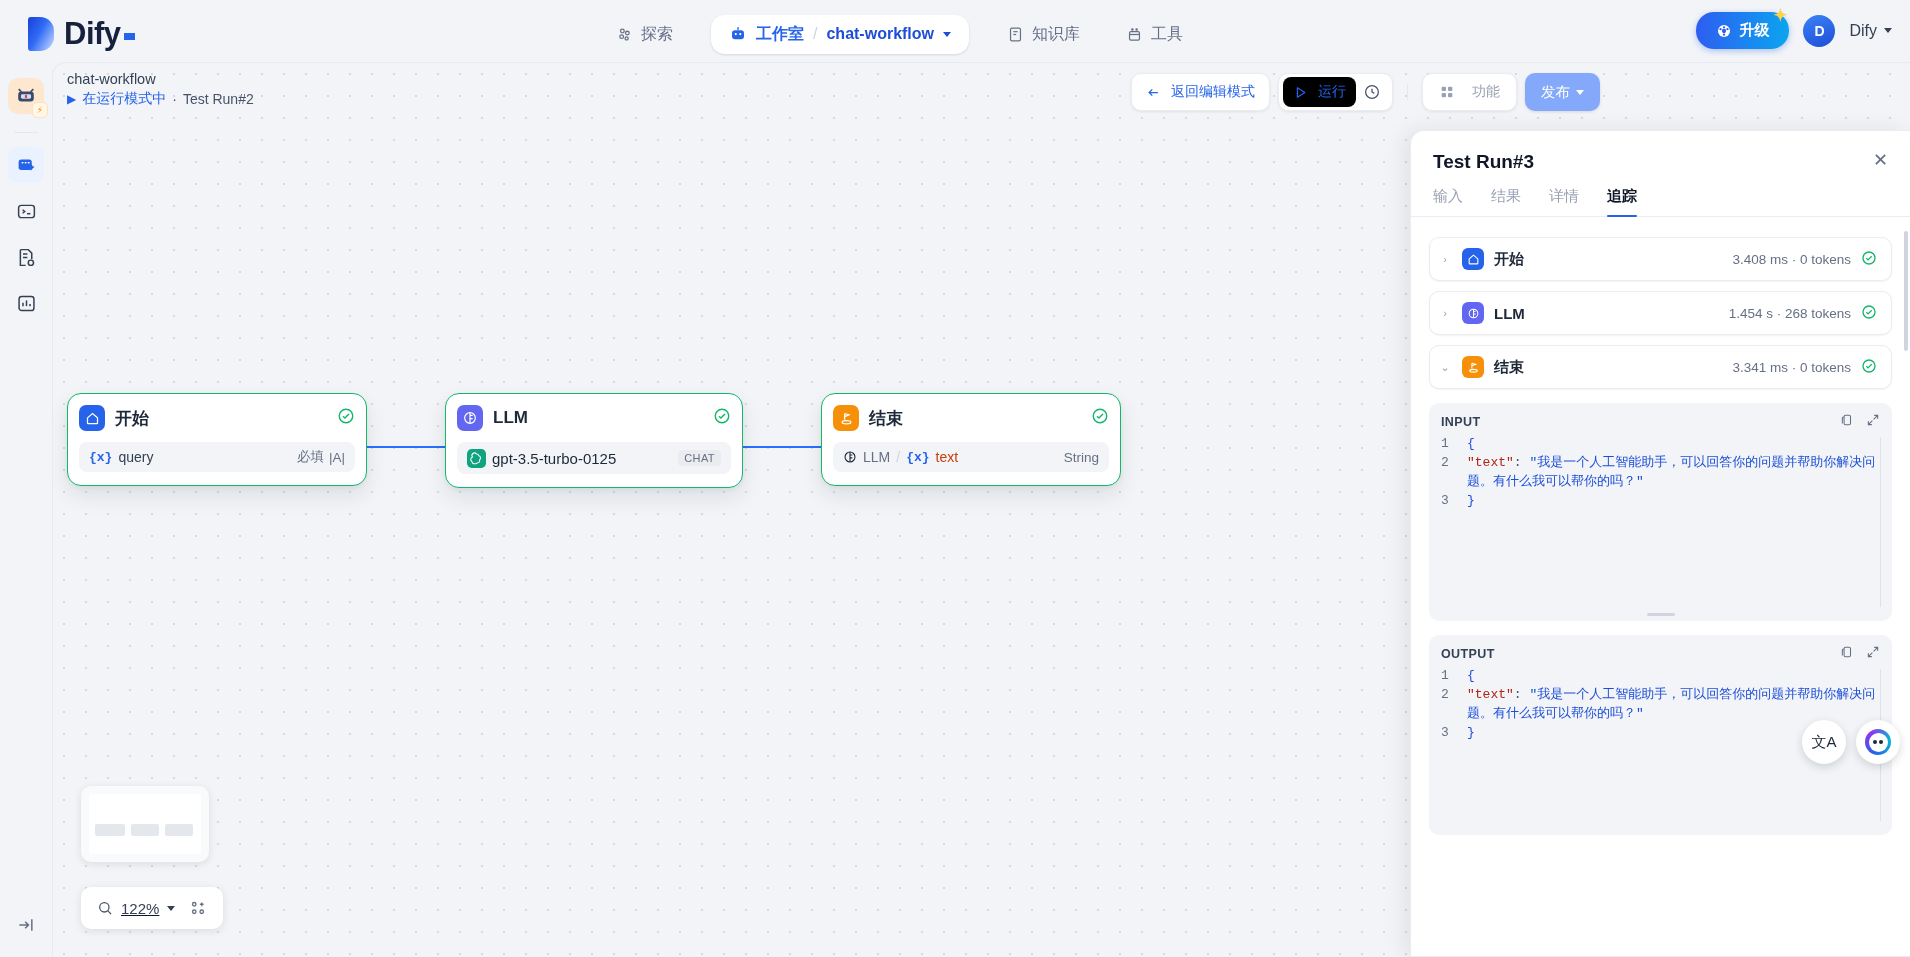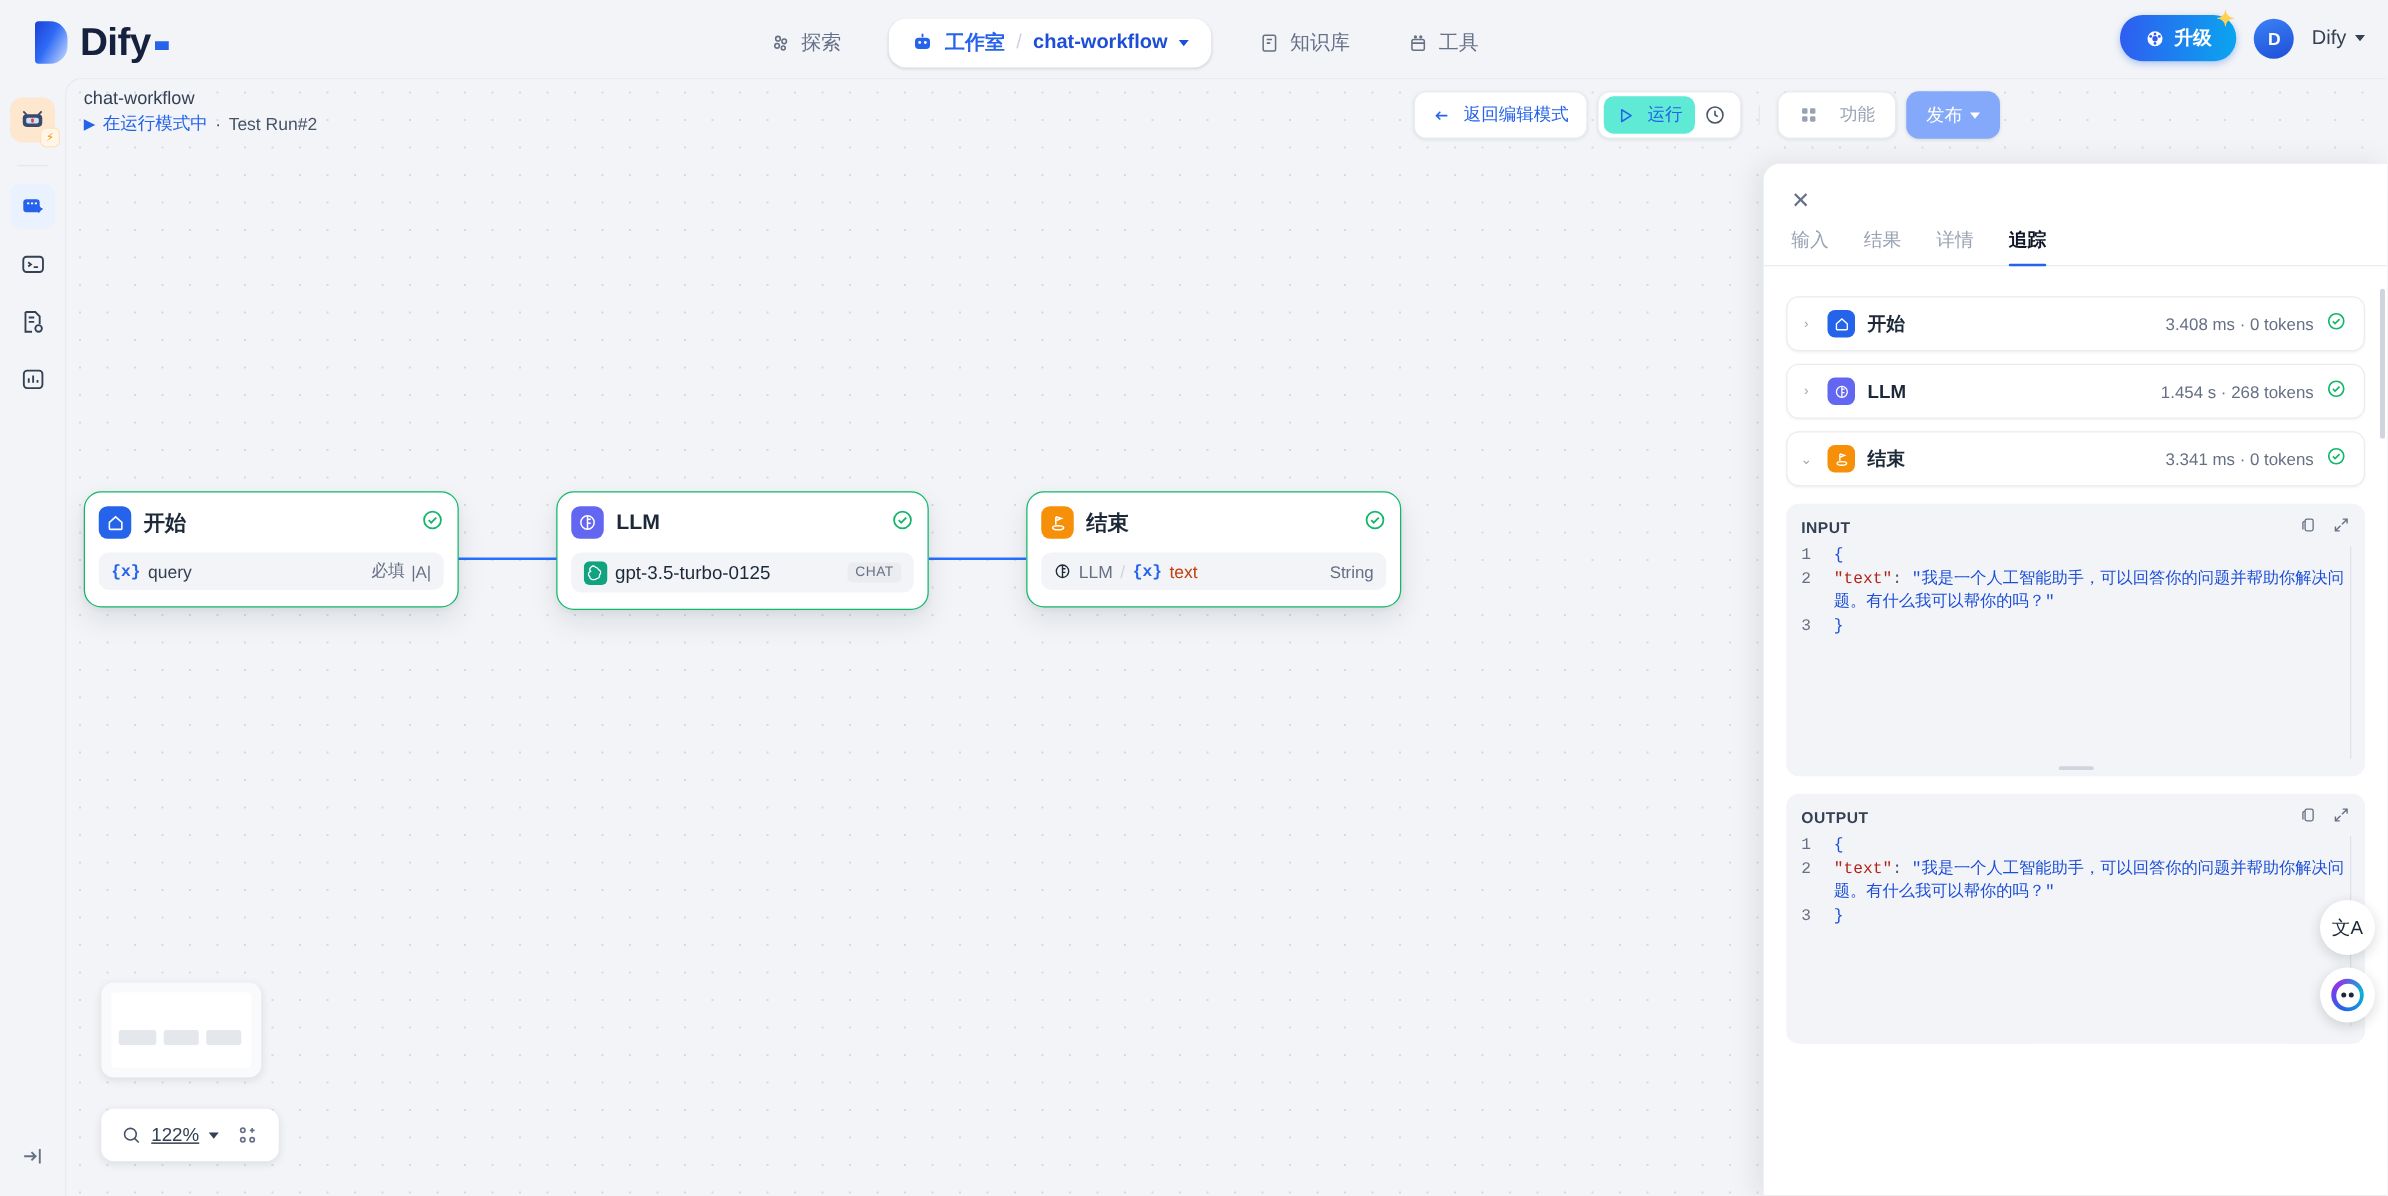--- a/index.html
+++ b/index.html
@@ -115,21 +115,21 @@
   .wf-toolbar { position:absolute; right:310px; top:10px; display:flex; align-items:center; gap:8px;}
   .tb-card {
     background:#fff; border:1px solid #eaecf0; border-radius:10px;
     box-shadow:0 1px 3px rgba(16,24,40,.08); display:flex; align-items:center;
     height:38px; padding: 0 4px;
   }
   .tb-btn {
     display:flex;align-items:center;gap:10px; height:30px; padding:0 10px;
     border-radius:8px; font-size:14px; color:#2563eb; cursor:pointer; white-space:nowrap;
   }
-  .tb-btn.run { background:#5eead4;justify-content:space-between; }
+  .tb-btn.run { background:#000000;justify-content:space-between; }
   .tb-icon-btn { width:32px;height:30px;display:flex;align-items:center;justify-content:center;border-radius:8px;color:#475467;cursor:pointer;}
   .tb-sepv { width:1px;height:16px;background:#e4e7ec;margin:0 6px; }
   .tb-feature { display:flex;align-items:center;gap:17px;height:30px;padding:0 12px;border-radius:8px;font-size:14px;color:#98a2b3;cursor:pointer;}
   .publish-btn {
     background:#84a9fb; color:#fff; font-size:14.5px; font-weight:500;
     height:38px; padding:0 16px; border-radius:10px; border:none;
     display:flex;align-items:center;gap:6px;cursor:pointer;
     box-shadow:0 1px 3px rgba(16,24,40,.12);
   }
 
@@ -220,21 +220,21 @@
   .ln { width:26px; color:#667085; flex:none; text-align:left; }
   .ctext { flex:1; color:#1d4ed8; word-break:break-word; }
   .k { color:#b42318; }
   .p { color:#475467; }
   .grabber { position:absolute; left:50%; transform:translateX(-50%); bottom:5px; width:28px;height:3px;background:#d0d5dd;border-radius:2px; cursor:ns-resize;}
   .codecard .vrule { position:absolute; right:11px; top:34px; bottom:14px; width:1px; background:#dde1e8;}
 
   .panel-scroll { position:absolute; right:2px; top:8px; width:4px; height:120px; background:#d0d5dd; border-radius:2px;}
 
   
-  .float-btns { position:absolute; right:10px; top:720px; display:flex; flex-direction:column; gap:10px; z-index:30;}
+  .float-btns { position:absolute; right:10px; top:720px; display:flex; flex-direction:row; gap:10px; z-index:30;}
   .fbtn {
     width:44px;height:44px;border-radius:50%; background:#fff;
     box-shadow:0 3px 10px rgba(16,24,40,.16);
     display:flex;align-items:center;justify-content:center; cursor:pointer; font-size:16px; color:#1d2939;
   }
   .fbtn.bot { background:#fff; }
   .bot-ring {
     width:26px;height:26px;border-radius:50%;
     background: conic-gradient(from 200deg,#2563eb,#9333ea,#06b6d4,#2563eb);
     display:flex;align-items:center;justify-content:center;
@@ -537,20 +537,21 @@
             <circle cx="7" cy="17" r="2.3"></circle>
             <circle cx="17" cy="17" r="2.3"></circle>
             <path d="M17 4.5v5M14.5 7h5"></path>
         </svg>
       </div>
     </div>
   </div>
 
   <div class="panel">
     <div class="panel-head">
+      <div class="panel-title">Test Run#3</div>
       <div class="panel-close">✕</div>
     </div>
 
     <div class="tabs">
       <div class="tab">输入</div>
       <div class="tab">结果</div>
       <div class="tab">详情</div>
       <div class="tab active">追踪</div>
     </div>
 

